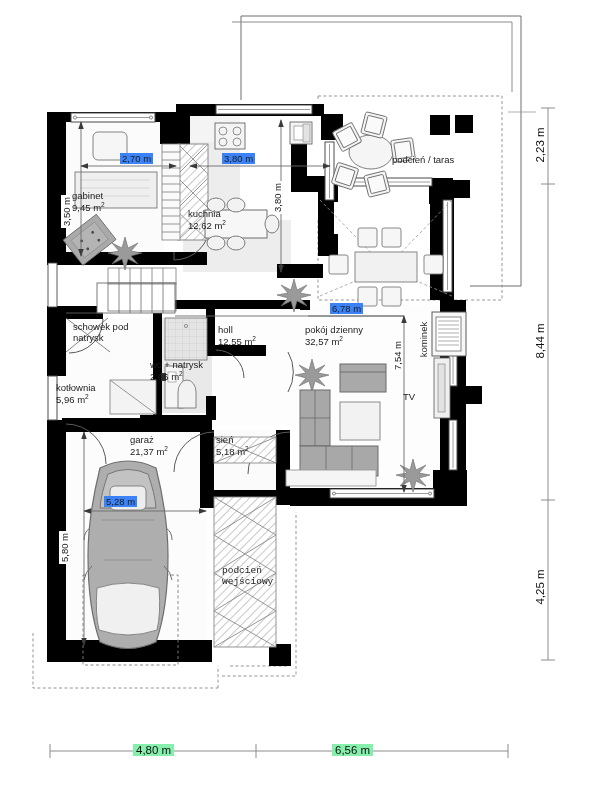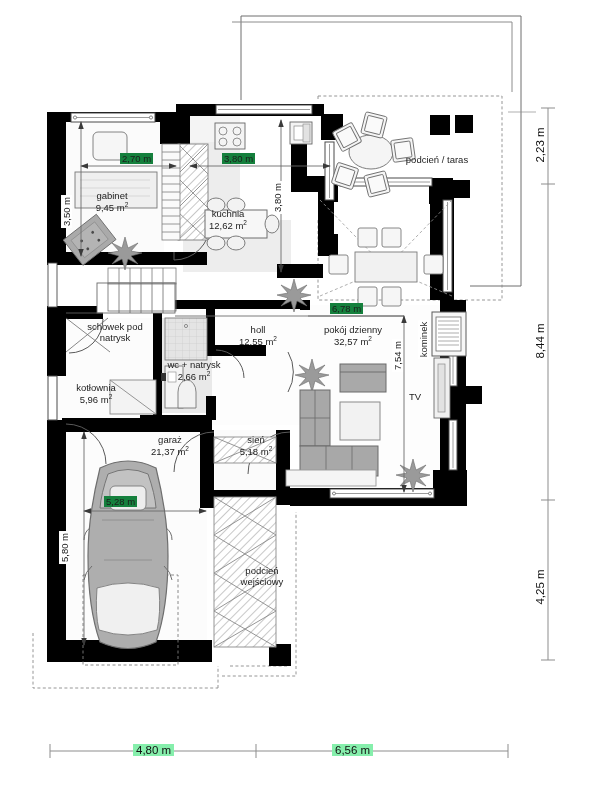--- a/index.html
+++ b/index.html
@@ -1,24 +1,24 @@
 <!DOCTYPE html>
 <html><head>
 <meta charset="utf-8">
 <style>
   html,body{margin:0;padding:0;background:#fff;}
   body{width:600px;height:801px;position:relative;overflow:hidden;
        font-family:"Liberation Sans",sans-serif;color:#1a1a1a;}
   #plan{position:absolute;left:0;top:0;width:600px;height:801px;}
-  .lbl{position:absolute;text-align:center;line-height:1.18;
+  .lbl{position:absolute;line-height:1.18;
        font-size:9.5px;color:#1c1c1c;white-space:nowrap;}
   .lbl .nm{display:block;}
   .lbl .ar{display:block;}
   .lbl sup{font-size:6.5px;vertical-align:super;}
-  .dim{position:absolute;font-size:9.5px;color:#1c1c1c;white-space:nowrap;background:#15803d;padding:0 2px;}
+  .dim{position:absolute;font-size:9.5px;color:#1c1c1c;white-space:nowrap;background:#3b82f6;padding:0 2px;}
   .dimv{position:absolute;font-size:9.5px;color:#1c1c1c;white-space:nowrap;
         background:#fff;padding:0 2px;transform-origin:center center;}
   .dimbig{position:absolute;font-size:11.5px;color:#111;white-space:nowrap;background:#86efac;padding:0 3px;}
   .dimbigv{position:absolute;font-size:11.5px;color:#111;white-space:nowrap;background:#fff;padding:0 3px;}
 </style>
 </head>
 <body>
 
 <svg id="plan" viewBox="0 0 600 801">
   <defs>
@@ -505,21 +505,21 @@
 
   <div class="lbl" style="left:73px;top:321px;width:84px;">
     <span class="nm">schowek pod</span>
     <span class="nm">natrysk</span>
   </div>
 
   <div class="lbl" style="left:392px;top:154px;width:90px;">
     <span class="nm">podcień / taras</span>
   </div>
 
-  <div class="lbl" style="left:222px;top:565px;width:80px;">
+  <div class="lbl" style="left:222px;top:565px;width:80px;font-family:Liberation Mono, monospace;">
     <span class="nm">podcień</span>
     <span class="nm">wejściowy</span>
   </div>
 
   <div class="lbl" style="left:403px;top:391px;width:24px;">
     <span class="nm">TV</span>
   </div>
 
   <div class="dimv" style="left:404px;top:334px;transform:rotate(-90deg);">
     <span>kominek</span>

